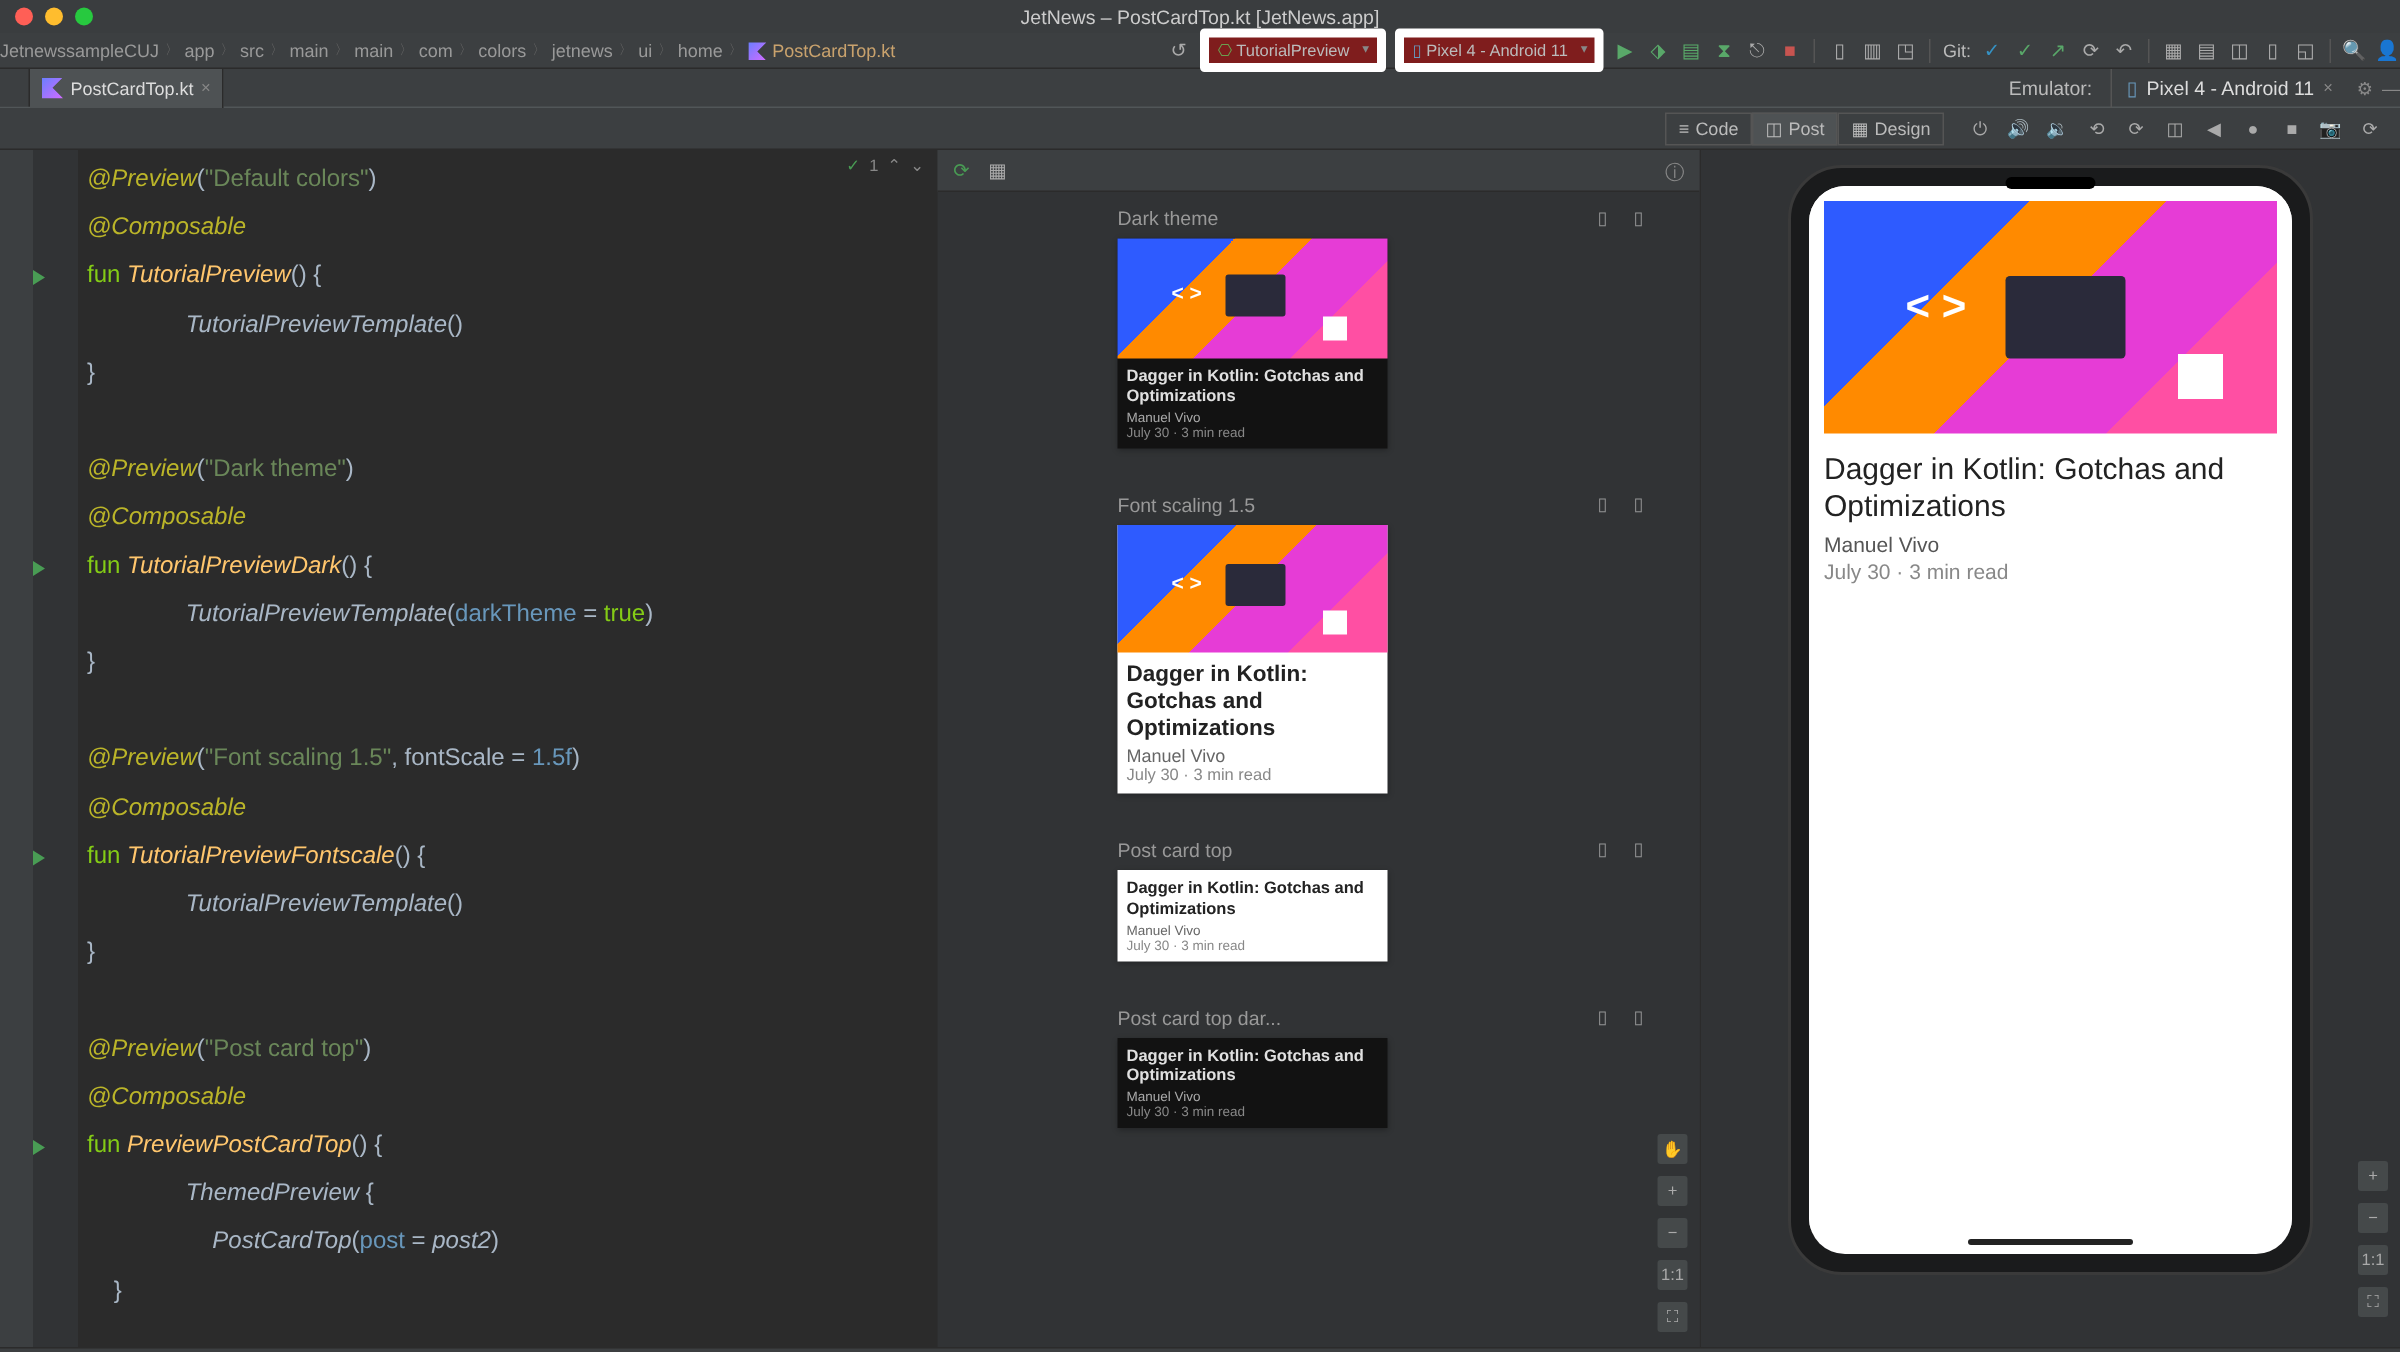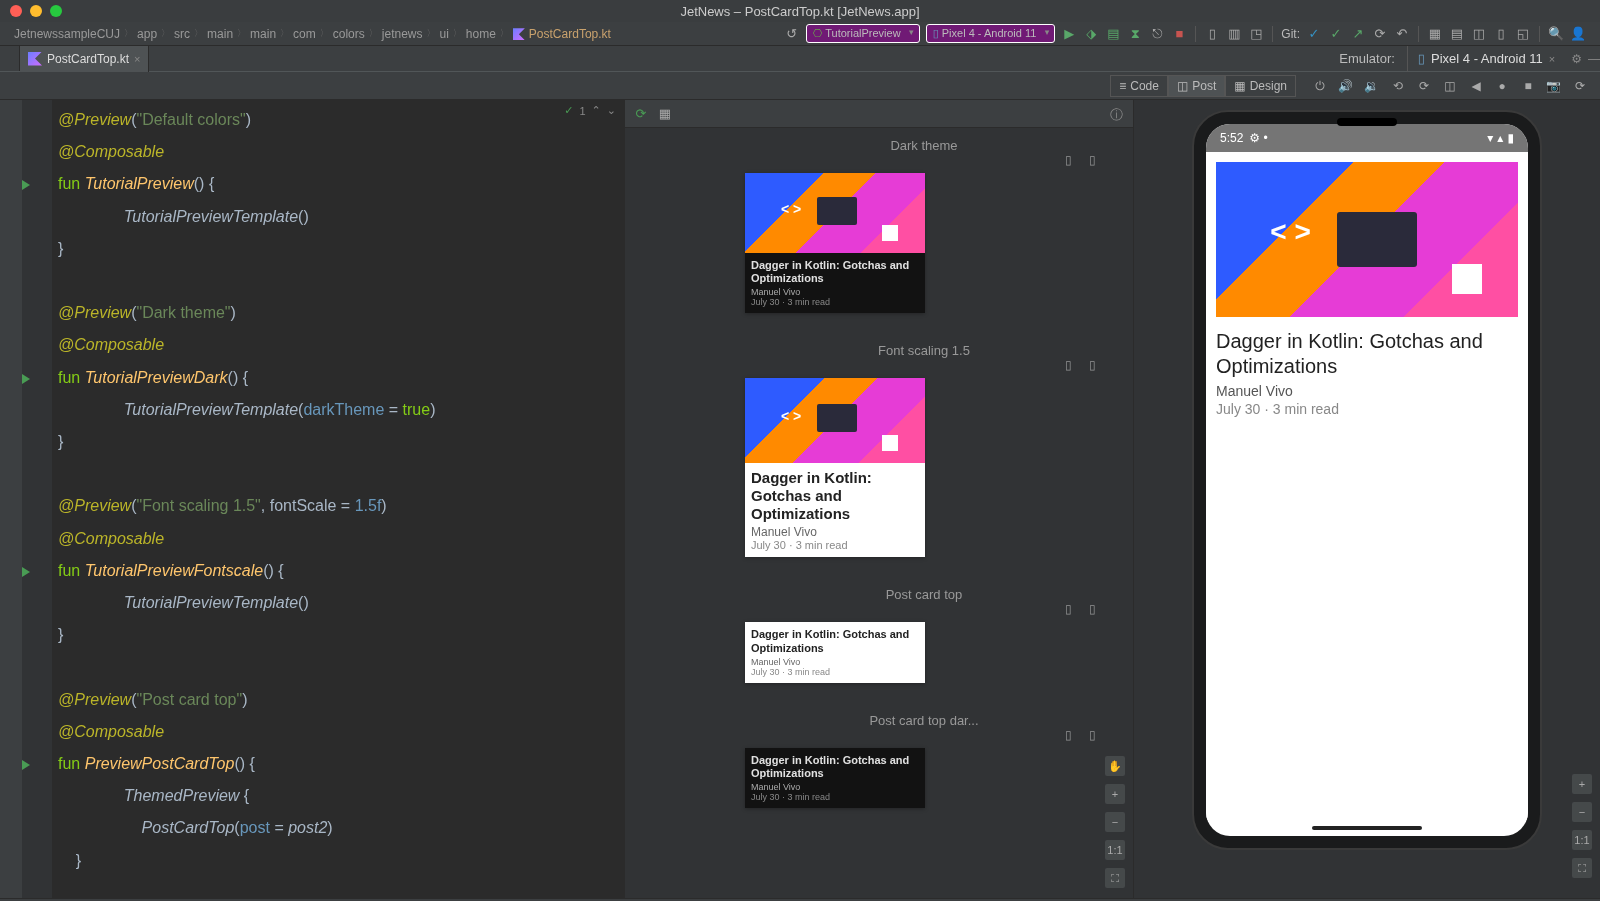--- a/index.html
+++ b/index.html
@@ -2,26 +2,26 @@
 <html><head>
 <meta charset="utf-8">
 <style>
 * { margin: 0; padding: 0; box-sizing: border-box; font-family: -apple-system, "Segoe UI", sans-serif; }
 body { background: #3c3f41; color: #bbb; font-size: 12px; overflow: hidden; width: 1600px; height: 901px; }
 .titlebar { height: 22px; background: #3a3d3f; display: flex; align-items: center; position: relative; }
 .traffic { display: flex; gap: 8px; padding-left: 10px; }
 .tl { width: 12px; height: 12px; border-radius: 50%; }
 .red { background: #ff5f56; } .yellow { background: #ffbd2e; } .green { background: #27c93f; }
 .title { position: absolute; left: 50%; transform: translateX(-50%); color: #ccc; font-size: 13px; }
-.navbar { height: 24px; background: #3c3f41; display: flex; align-items: center; padding: 0 14px; border-bottom: 1px solid #2b2b2b; }
+.navbar { height: 24px; background: #3c3f41; display: flex; align-items: center; padding: 0 0; border-bottom: 1px solid #2b2b2b; }
 .crumbs { display: flex; align-items: center; gap: 4px; color: #999; }
 .crumb { cursor: pointer; } .crumb.hl { color: #c9a26d; }
 .chev { color: #666; font-size: 9px; }
 .nav-right { margin-left: auto; display: flex; align-items: center; gap: 6px; }
-.combo { background: #701a75; border: 1px solid #ffffff; border-radius: 3px; padding: 2px 18px 2px 6px; color: #bbb; font-size: 11px; position: relative; cursor: pointer; }
+.combo { background: #7f1d1d; border: 6px solid #ffffff; border-radius: 3px; padding: 2px 18px 2px 6px; color: #bbb; font-size: 11px; position: relative; cursor: pointer; }
 .combo:after { content: '▾'; position: absolute; right: 5px; color: #888; font-size: 9px; }
 .tb-icon { width: 16px; height: 16px; display: flex; align-items: center; justify-content: center; cursor: pointer; color: #aaa; font-size: 13px; }
 .tb-sep { width: 1px; height: 16px; background: #555; margin: 0 2px; }
 .tabbar { height: 26px; background: #3c3f41; display: flex; border-bottom: 1px solid #515658; }
 .left-rail { width: 20px; background: #3c3f41; border-right: 1px solid #2b2b2b; }
 .tabs-and-emulator { flex: 1; display: flex; align-items: center; }
 .tab { height: 26px; background: #4e5254; border-right: 1px solid #2b2b2b; display: flex; align-items: center; padding: 0 8px; gap: 5px; color: #ddd; font-size: 12px; }
 .kt-icon { width: 14px; height: 14px; background: linear-gradient(135deg,#6b7eff,#d16bff); clip-path: polygon(0 0,100% 0,50% 50%,100% 100%,0 100%); }
 .close-x { color: #888; cursor: pointer; font-size: 11px; }
 .emulator-label { margin-left: auto; padding-right: 12px; color: #bbb; font-size: 13px; }
@@ -39,21 +39,21 @@
 .editor-gutter { width: 30px; background: #313335; position: relative; }
 .run-ic { position: absolute; width: 0; height: 0; border-top: 5px solid transparent; border-bottom: 5px solid transparent; border-left: 8px solid #499c54; }
 .code { flex: 1; padding: 4px 0 4px 6px; font-family: "JetBrains Mono", Menlo, Consolas, monospace; font-size: 16px; line-height: 32.2px; white-space: pre; color: #a9b7c6; overflow: hidden; }
 .ann { color: #bbb529; font-style: italic; } .str { color: #6a8759; } .kw { color: #84cc16; } .fn { color: #ffc66d; font-style: italic; } .fncall { color: #a9b7c6; font-style: italic; margin-left: 48px; } .param { color: #6897bb; } .num { color: #6897bb; }
 .editor-top-right { position: absolute; top: 4px; right: 8px; display: flex; gap: 6px; color: #888; font-size: 11px; align-items: center; }
 .green-check { color: #499c54; }
 .preview-col { width: 509px; background: #313335; display: flex; flex-direction: column; border-left: 1px solid #2b2b2b; position: relative; }
 .preview-toolbar { height: 28px; display: flex; align-items: center; padding: 0 8px; gap: 8px; background: #3c3f41; border-bottom: 1px solid #2b2b2b; }
 .preview-body { flex: 1; overflow-y: auto; padding: 10px 0 10px 120px; position: relative; }
 .preview-group { margin-bottom: 30px; }
-.preview-header { display: flex; align-items: center; margin-bottom: 6px; padding-right: 30px; flex-direction: column; }
+.preview-header { display: flex; margin-bottom: 6px; padding-right: 30px; }
 .preview-title { color: #999; font-size: 13px; }
 .preview-actions { margin-left: auto; display: flex; gap: 10px; }
 .preview-action { width: 14px; height: 14px; cursor: pointer; opacity: 0.7; }
 .card { width: 180px; box-shadow: 0 1px 4px rgba(0,0,0,0.3); }
 .card.light { background: #fff; } .card.dark { background: #121212; color: #e0e0e0; }
 .card-img { height: 80px; background: linear-gradient(135deg, #2e5bff 0%, #2e5bff 30%, #ff8a00 30%, #ff8a00 50%, #e63cd6 50%, #e63cd6 75%, #ff4fa3 75%); position: relative; overflow: hidden; }
 .card-img::after { content: ''; position: absolute; left: 40%; top: 30%; width: 40px; height: 28px; background: #2a2a3a; border-radius: 2px; }
 .code-brackets { position: absolute; left: 20%; top: 35%; color: #fff; font-size: 14px; font-weight: bold; }
 .kotlin-badge { position: absolute; right: 15%; bottom: 15%; width: 16px; height: 16px; background: #fff; }
 .card-content { padding: 6px; }
@@ -310,29 +310,20 @@
       <div class="side-ctrl">1:1</div>
       <div class="side-ctrl">⛶</div>
     </div>
   </div>
 
   <div class="emulator-col">
     <div class="phone-wrap">
       <div class="phone">
         <div class="phone-notch"></div>
         <div class="phone-screen">
-          <div class="phone-status">
-            <span>5:52</span>
-            <span style="margin-left:6px;">⚙ •</span>
-            <div class="phone-status-right">
-              <span>▾</span>
-              <span>▴</span>
-              <span>▮</span>
-            </div>
-          </div>
           <div class="phone-content">
             <div class="phone-card-img">
               <span class="phone-brackets">&lt; &gt;</span>
               <div class="phone-kotlin"></div>
             </div>
             <div class="phone-title">Dagger in Kotlin: Gotchas and Optimizations</div>
             <div class="phone-author">Manuel Vivo</div>
             <div class="phone-meta">July 30 · 3 min read</div>
           </div>
           <div class="phone-bar"></div>

